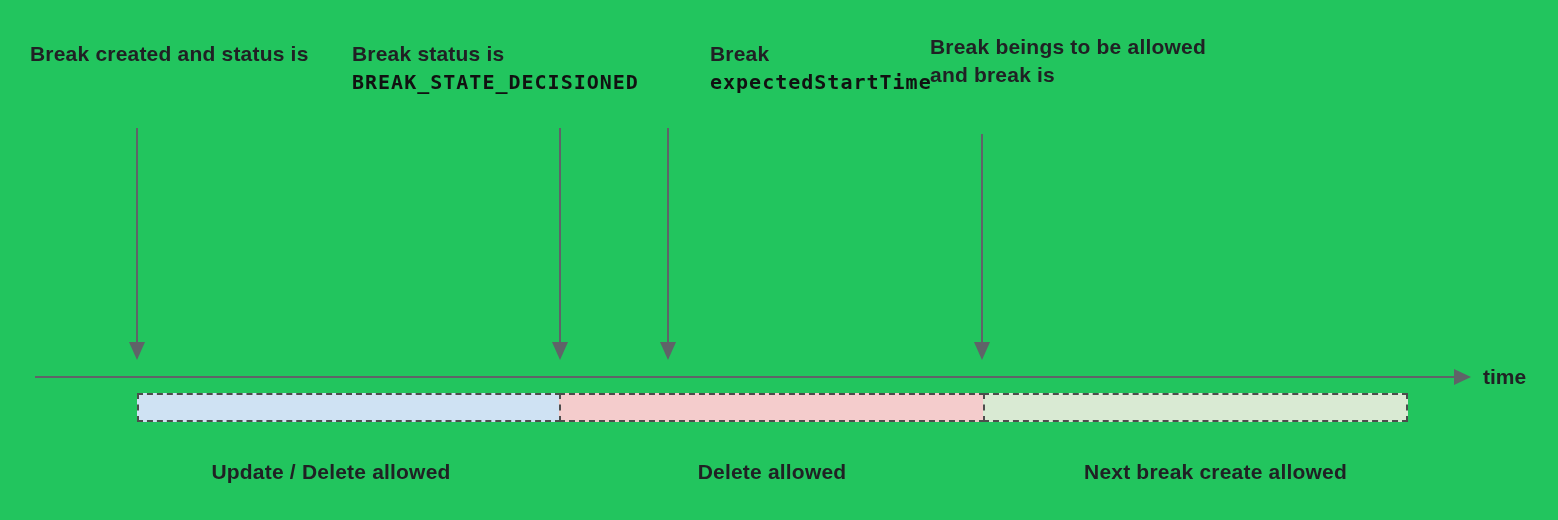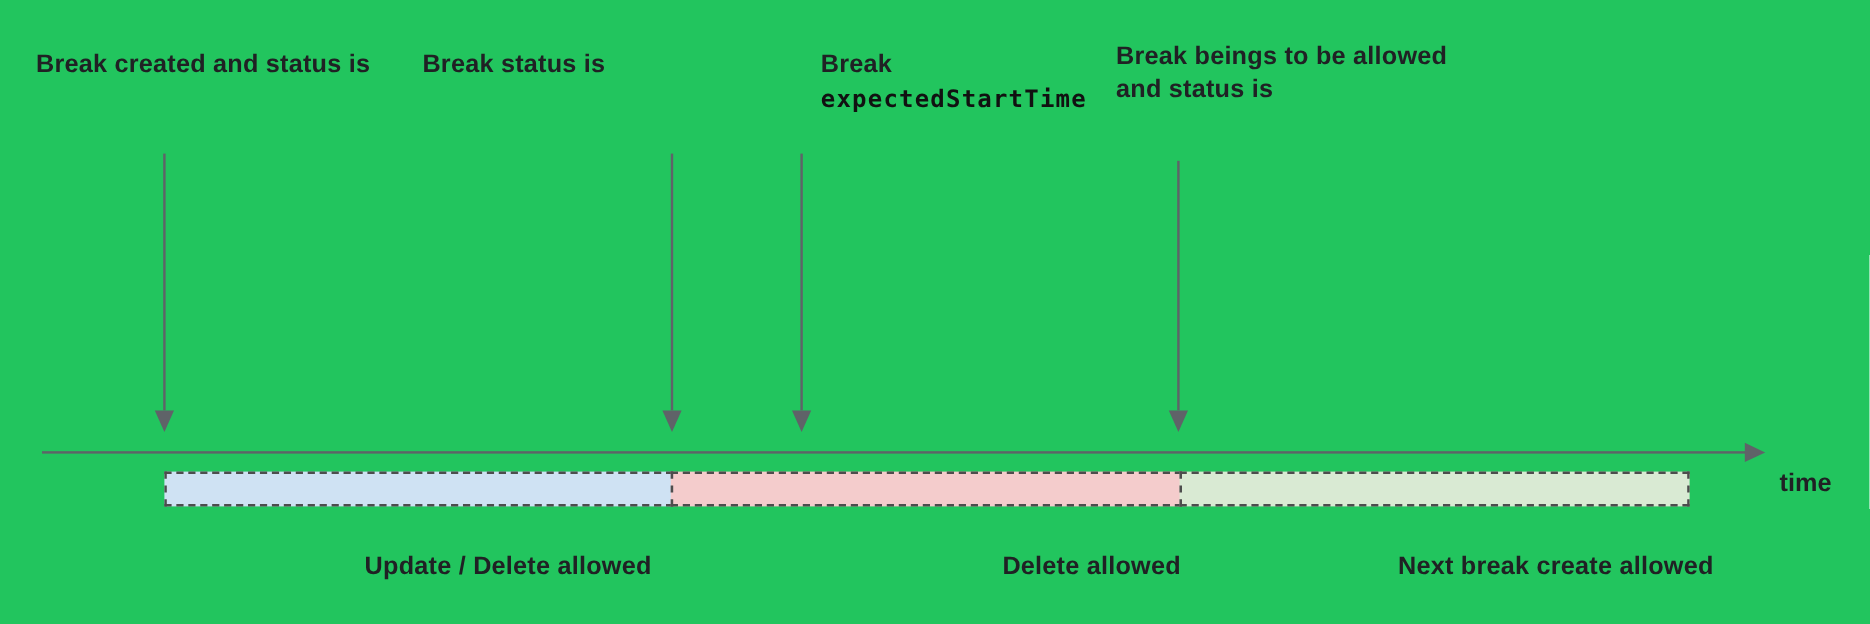--- a/index.html
+++ b/index.html
@@ -61,81 +61,81 @@
     width: 0; height: 0;
     border-top: 8px solid transparent;
     border-bottom: 8px solid transparent;
     border-left: 17px solid #5f6368;
   }
   .axis-label {
     position: absolute;
     left: 1483px; top: 365px;
     font-size: 21px;
     color: #202124;
-    margin-top: 26px;
   }
 
   
   .segment {
     position: absolute;
     top: 393px; height: 29px;
     box-sizing: border-box;
     border: 2px dashed #4d4d4d;
   }
   .segment.seg-0 { left: 137px;  width: 424px; }
   .segment.seg-1 { left: 559px;  width: 426px; }
   .segment.seg-2 { left: 983px;  width: 425px; }
 
   
   .seg-label {
     position: absolute;
     top: 460px;
     font-size: 21px;
     letter-spacing: 0.2px;
-    text-align: right;
+    text-align: center;
     color: #202124;
     white-space: nowrap;
   }
   .seg-label.lab-0 { left: 119px;  width: 424px; }
   .seg-label.lab-1 { left: 560px;  width: 424px; }
   .seg-label.lab-2 { left: 1003px; width: 425px; }
 
   
   .ann-0 { left: 30px;  top: 40px; }
   .ann-1 { left: 352px; top: 40px; }
-  .ann-2 { left: 684px; top: 40px; }
+  .ann-2 { left: 710px; top: 40px; }
   .ann-3 { left: 930px; top: 33px; }
 
   
   .arr-0 { left: 136px; top: 128px; height: 214px; }
   .arr-1 { left: 559px; top: 128px; height: 214px; }
   .arr-2 { left: 667px; top: 128px; height: 214px; }
   .arr-3 { left: 981px; top: 134px; height: 208px; }
 </style>
 </head>
 <body>
 
 <div class="diagram">
 
   <div class="annotation ann-0">
     <div>Break created and status is</div>
   </div>
 
   <div class="annotation ann-1">
     <div>Break status is</div>
+    <div class="code">BREAK_STATE_DECISIONED</div>
   </div>
 
   <div class="annotation ann-2">
     <div>Break</div>
     <div class="code">expectedStartTime</div>
   </div>
 
   <div class="annotation ann-3">
     <div>Break beings to be allowed</div>
-    <div>and status is</div>
+    <div>and break is</div>
   </div>
 
   <div class="varrow arr-0"></div>
   <div class="varrow arr-1"></div>
   <div class="varrow arr-2"></div>
   <div class="varrow arr-3"></div>
 
   <div class="axis-line"></div>
   <div class="axis-head"></div>
   <div class="axis-label">time</div>

